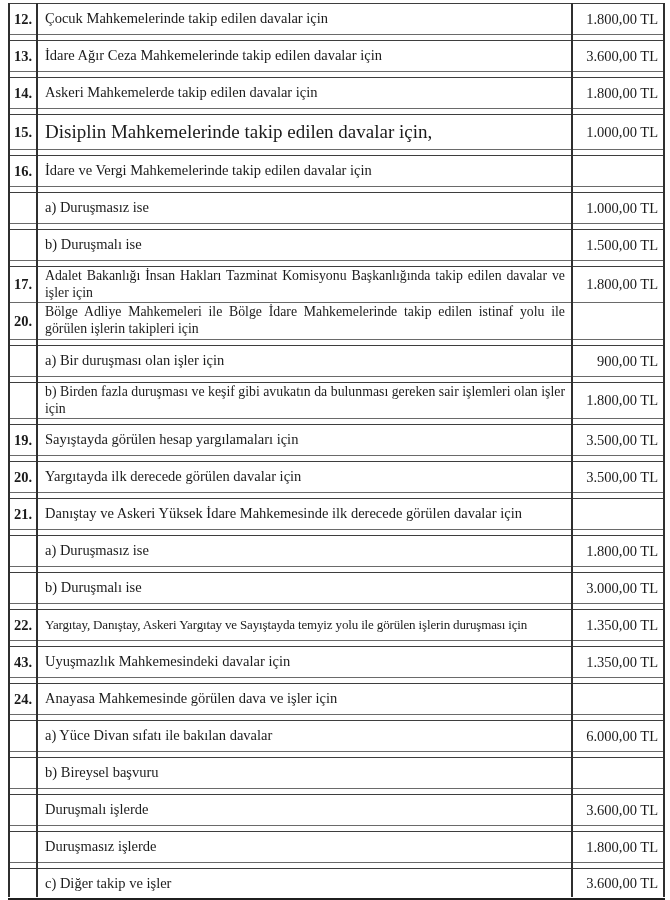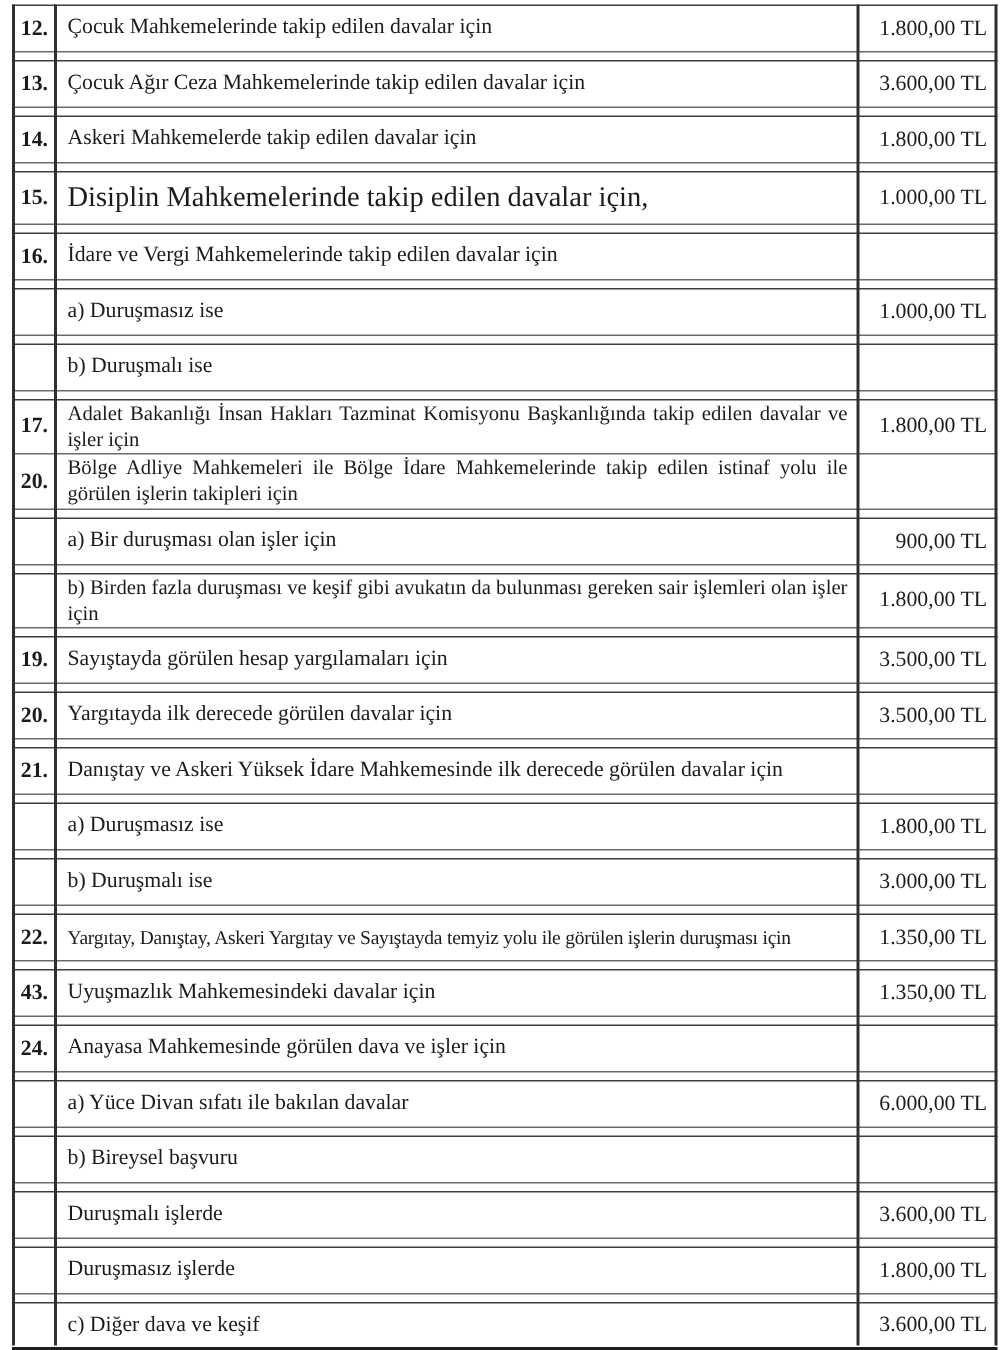--- a/index.html
+++ b/index.html
@@ -106,21 +106,21 @@
     <div class="cell no">12.</div>
     <div class="cell desc">
             <span class="txt">Çocuk Mahkemelerinde takip edilen davalar için</span>
           </div>
     <div class="cell amount">1.800,00 TL</div>
   </div>
 
   <div class="row">
     <div class="cell no">13.</div>
     <div class="cell desc">
-            <span class="txt">Çocuk Ağır Ceza Mahkemelerinde takip edilen davalar için</span>
+            <span class="txt">İdare Ağır Ceza Mahkemelerinde takip edilen davalar için</span>
           </div>
     <div class="cell amount">3.600,00 TL</div>
   </div>
 
   <div class="row">
     <div class="cell no">14.</div>
     <div class="cell desc">
             <span class="txt">Askeri Mahkemelerde takip edilen davalar için</span>
           </div>
     <div class="cell amount">1.800,00 TL</div>
@@ -148,20 +148,21 @@
             <span class="txt">a) Duruşmasız ise</span>
           </div>
     <div class="cell amount">1.000,00 TL</div>
   </div>
 
   <div class="row">
     <div class="cell no"></div>
     <div class="cell desc">
             <span class="txt">b) Duruşmalı ise</span>
           </div>
+    <div class="cell amount">1.500,00 TL</div>
   </div>
 
   <div class="row two">
     <div class="cell no">17.</div>
     <div class="cell desc">
             <span class="txt">Adalet Bakanlığı İnsan Hakları Tazminat Komisyonu Başkanlığında takip edilen davalar ve işler için</span>
           </div>
     <div class="cell amount">1.800,00 TL</div>
   </div>
 
@@ -281,21 +282,21 @@
     <div class="cell no"></div>
     <div class="cell desc">
             <span class="txt">Duruşmasız işlerde</span>
           </div>
     <div class="cell amount">1.800,00 TL</div>
   </div>
 
   <div class="row">
     <div class="cell no"></div>
     <div class="cell desc">
-            <span class="txt">c) Diğer dava ve keşif</span>
+            <span class="txt">c) Diğer takip ve işler</span>
           </div>
     <div class="cell amount">3.600,00 TL</div>
   </div>
 </div>
     <div class="vline v-left"></div>
     <div class="vline v-no"></div>
     <div class="vline v-amount"></div>
     <div class="vline v-right"></div>
   </div>
 </div>

